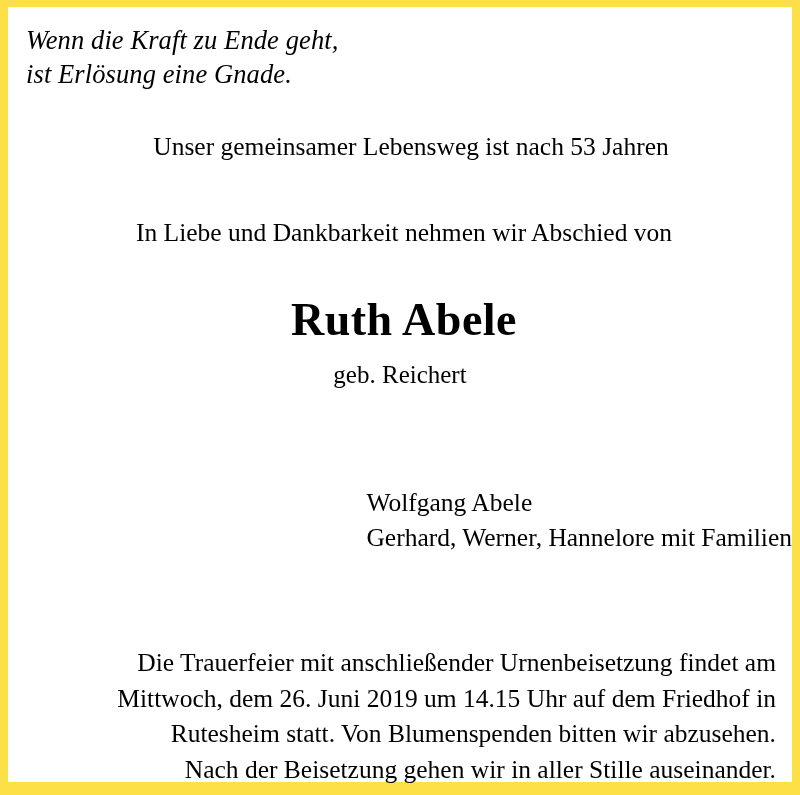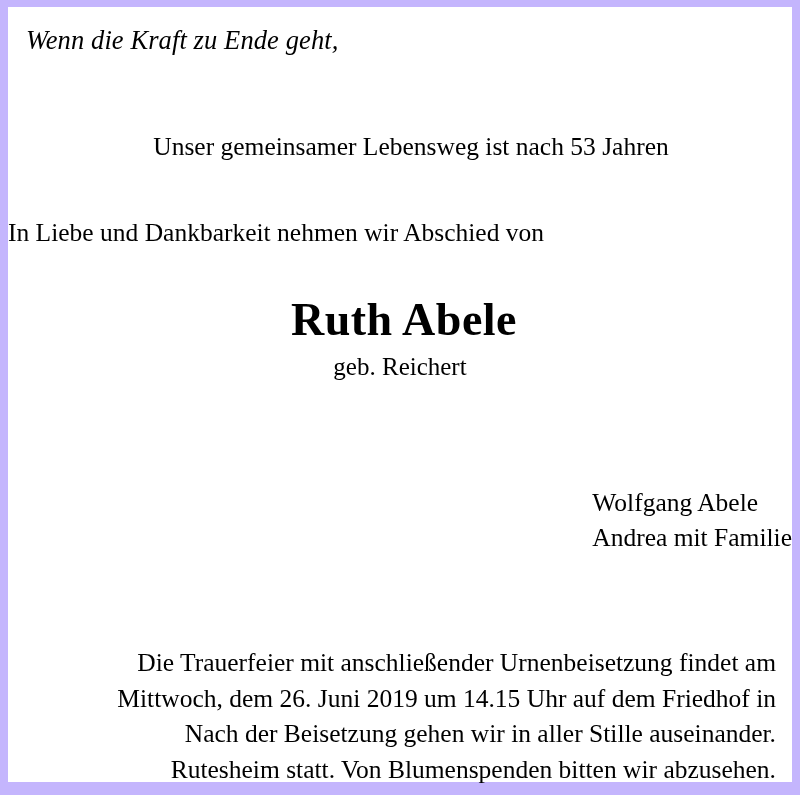--- a/index.html
+++ b/index.html
@@ -6,21 +6,21 @@
     margin: 0;
     padding: 0;
     background: #ffffff;
   }
 
   .obituary-page {
     position: relative;
     width: 800px;
     height: 795px;
     box-sizing: border-box;
-    background: #c4b5fd;
+    background: #fde047;
     font-family: "Liberation Serif", "DejaVu Serif", serif;
     overflow: hidden;
   }
 
   
   .obituary-card {
     position: absolute;
     left: 8px;
     top: 7px;
     width: 784px;
@@ -71,21 +71,21 @@
     display: block;
     white-space: pre;
     padding-left: 22px;
   }
 
   .dedication {
     position: absolute;
     left: 0;
     top: 209px;
     width: 792px;
-    text-align: left;
+    text-align: center;
     font-size: 25.5px;
     line-height: 34px;
     white-space: pre;
   }
 
   
   .name-block {
     position: absolute;
     left: 0;
     top: 286px;
@@ -96,21 +96,21 @@
     font-size: 46px;
     font-weight: bold;
     line-height: 54px;
     letter-spacing: 0.5px;
     white-space: pre;
     margin-left: 8px;
   }
   .maiden-name {
     font-size: 25px;
     line-height: 32px;
-    margin-top: 4px;
+    margin-top: 12px;
     white-space: pre;
   }
   .life-dates {
     font-size: 27px;
     line-height: 34px;
     margin-top: 1px;
     white-space: pre;
   }
   .life-dates .date-gap {
     display: inline-block;
@@ -157,42 +157,43 @@
 </style>
 </head>
 <body>
 
 <div class="obituary-page">
   <div class="obituary-card">
     <div class="inner">
 
       <div class="epigraph">
         <span class="line">Wenn die Kraft zu Ende geht,</span>
+        <span class="line">ist Erlösung eine Gnade.</span>
       </div>
 
       <div class="intro">
         <span class="line">Unser gemeinsamer Lebensweg ist nach 53 Jahren</span>
       </div>
 
       <div class="dedication">In Liebe und Dankbarkeit nehmen wir Abschied von</div>
 
       <div class="name-block">
         <div class="deceased-name">Ruth Abele</div>
         <div class="maiden-name">geb. Reichert</div>
       </div>
 
       <div class="survivors">
         <div class="survivors-inner">
           <span class="line">Wolfgang Abele</span>
-          <span class="line">Andrea mit Familie</span>
+          <span class="line">Gerhard, Werner, Hannelore mit Familien</span>
         </div>
       </div>
 
       <div class="funeral-details">
         <span class="line">Die Trauerfeier mit anschließender Urnenbeisetzung findet am</span>
         <span class="line">Mittwoch, dem 26. Juni 2019 um 14.15 Uhr auf dem Friedhof in</span>
+        <span class="line">Rutesheim statt. Von Blumenspenden bitten wir abzusehen.</span>
         <span class="line">Nach der Beisetzung gehen wir in aller Stille auseinander.</span>
-        <span class="line">Rutesheim statt. Von Blumenspenden bitten wir abzusehen.</span>
       </div>
 
     </div>
   </div>
 </div>
 
 </body></html>

